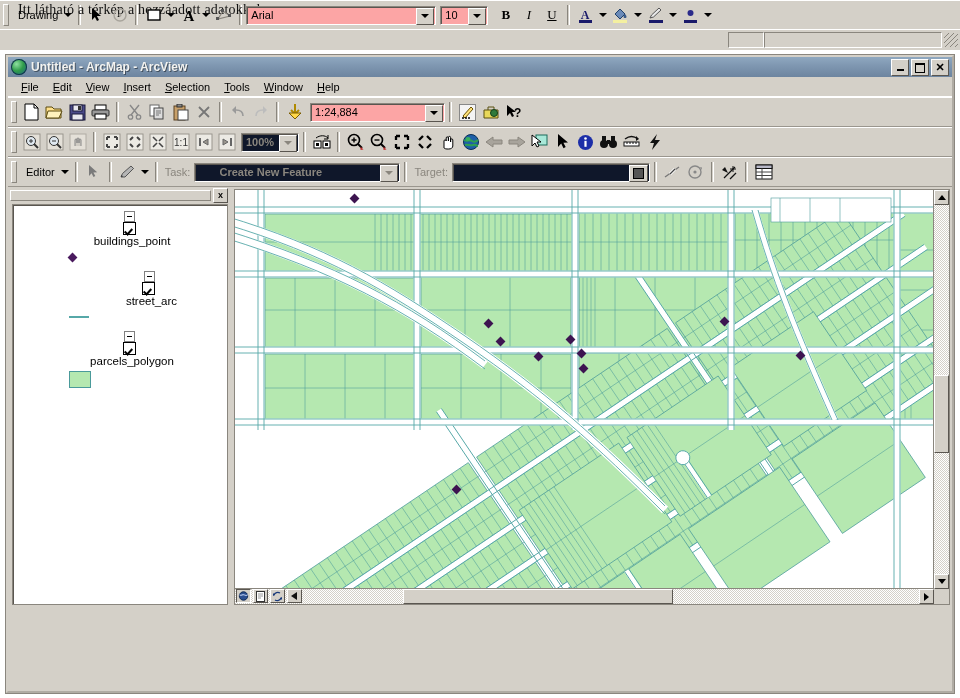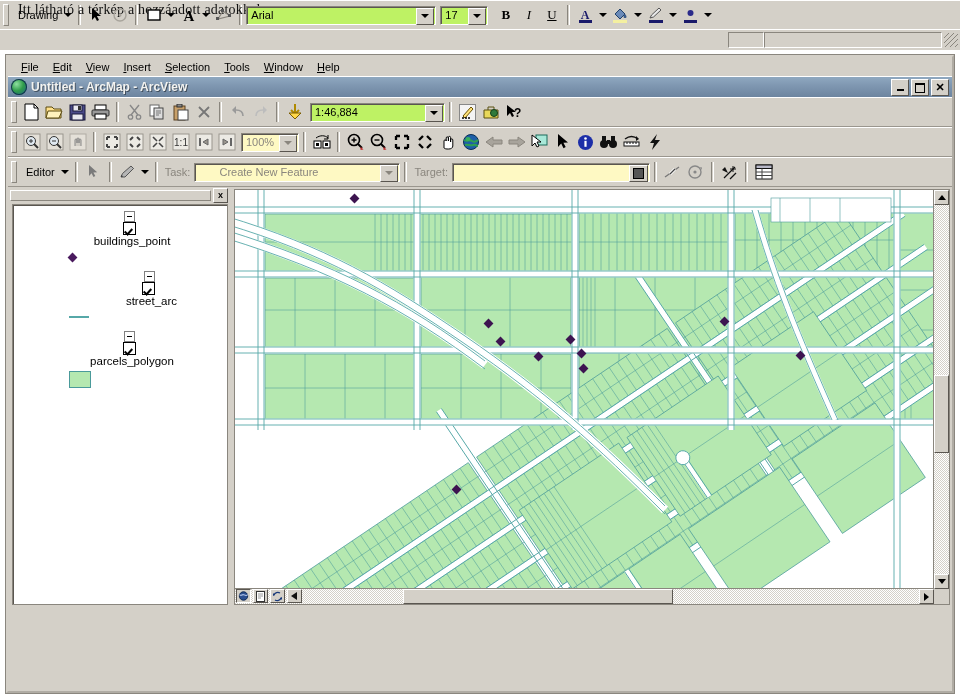--- a/index.html
+++ b/index.html
@@ -100,30 +100,30 @@
     display: flex; align-items: center; justify-content: center;
     margin: 0 0px; position: relative; flex: 0 0 auto;
   }
   .tbtn svg { display: block; }
   .sep {
     width: 1px; height: 20px; margin: 0 4px;
     border-left: 1px solid #8a867e; border-right: 1px solid #ffffff;
     flex: 0 0 auto;
   }
   .combo {
-    height: 19px; background: #bef264;
+    height: 19px; background: #fca5a5;
     border: 1px solid #8a867e;
     border-right-color: #ffffff; border-bottom-color: #ffffff;
     box-shadow: inset 1px 1px 0 #5a5650;
     display: flex; align-items: center;
     font-size: 11px; color: #000;
     padding-left: 4px; box-sizing: border-box;
     position: relative; flex: 0 0 auto;
   }
-  .combo.disabled { background: #fef9c3; color: #8a867e; }
+  .combo.disabled { background: #0f172a; color: #8a867e; font-weight: bold; }
   .combo .arrow {
     position: absolute; right: 1px; top: 1px;
     width: 16px; height: 15px; background: #d4d0c8;
     border: 1px solid #ffffff;
     border-right-color: #5a5650; border-bottom-color: #5a5650;
     display: flex; align-items: center; justify-content: center;
   }
   .combo .arrow i {
     width: 0; height: 0; border-left: 4px solid transparent;
     border-right: 4px solid transparent; border-top: 4px solid #000;
@@ -305,48 +305,48 @@
   .colorbtn { display: flex; align-items: center; }
 </style>
 </head>
 <body>
 
 <div id="page">
 
   <div id="caption">Itt látható a térkép a hozzáadott adatokkal.</div>
 
   <div id="app">
+
+    <div id="titlebar">
+      <div class="tb-icon"></div>
+      <div class="tb-text">Untitled - ArcMap - ArcView</div>
+      <div class="tb-btns">
+        <div class="tb-btn">
+            <span class="gl-min"></span>
+          </div>
+        <div class="tb-btn">
+            <span class="gl-max"></span>
+          </div>
+        <div class="tb-btn">
+            <span class="gl-close">✕</span>
+          </div>
+      </div>
+    </div>
 
     <div id="menubar">
       <div class="menu-item"><u>F</u><span>ile</span></div>
       <div class="menu-item"><u>E</u><span>dit</span></div>
       <div class="menu-item"><u>V</u><span>iew</span></div>
       <div class="menu-item"><u>I</u><span>nsert</span></div>
       <div class="menu-item"><u>S</u><span>election</span></div>
       <div class="menu-item"><u>T</u><span>ools</span></div>
       <div class="menu-item"><u>W</u><span>indow</span></div>
       <div class="menu-item"><u>H</u><span>elp</span></div>
     </div>
 
-    <div id="titlebar">
-      <div class="tb-icon"></div>
-      <div class="tb-text">Untitled - ArcMap - ArcView</div>
-      <div class="tb-btns">
-        <div class="tb-btn">
-            <span class="gl-min"></span>
-          </div>
-        <div class="tb-btn">
-            <span class="gl-max"></span>
-          </div>
-        <div class="tb-btn">
-            <span class="gl-close">✕</span>
-          </div>
-      </div>
-    </div>
-
     <div class="toolbar">
       <div class="grip"></div>
 
       <div class="tbtn">
         <svg width="17" height="18" viewBox="0 0 17 18">
             <path d="M2 1h9l4 4v12H2z" fill="#fff" stroke="#000"></path>
             <path d="M11 1v4h4" fill="none" stroke="#000"></path>
           </svg>
       </div>
       <div class="tbtn">
@@ -411,21 +411,21 @@
           </svg>
       </div>
       <div class="sep"></div>
       <div class="tbtn">
         <svg width="18" height="18" viewBox="0 0 18 18">
             <path d="M9 1v9M5 7l4 4 4-4" stroke="#b08a00" stroke-width="2" fill="none"></path>
             <path d="M3 10l6 6 6-6H3z" fill="#ffd84a" stroke="#7a5c00"></path>
           </svg>
       </div>
       <div class="combo" style="width:135px;margin-left:4px;">
-        <span>1:46,884</span>
+        <span>1:24,884</span>
         <span class="arrow">
             <i></i>
           </span>
       </div>
       <div class="sep"></div>
       <div class="tbtn">
         <svg width="17" height="17" viewBox="0 0 17 17">
             <rect x="0.5" y="0.5" width="16" height="16" fill="#f4f4f4" stroke="#888"></rect>
             <path d="M4 12L12 3l2 2-8 9z" fill="#ffe27a" stroke="#6a5200"></path>
             <circle cx="4" cy="14" r="1" fill="#000"></circle>
@@ -1003,21 +1003,21 @@
         </svg>
       </div>
       <div class="sep"></div>
       <div class="combo" style="width:190px;">
         <span>Arial</span>
         <span class="arrow">
           <i></i>
         </span>
       </div>
       <div class="combo" style="width:48px;margin-left:4px;">
-        <span>17</span>
+        <span>10</span>
         <span class="arrow">
           <i></i>
         </span>
       </div>
       <div class="tbtn" style="margin-left:6px;font-weight:bold;font-size:13px;font-family:'Liberation Serif',serif;">B</div>
       <div class="tbtn" style="font-style:italic;font-size:13px;font-family:'Liberation Serif',serif;">I</div>
       <div class="tbtn" style="text-decoration:underline;font-size:13px;font-family:'Liberation Serif',serif;">U</div>
       <div class="sep"></div>
       <div class="tbtn colorbtn">
         <svg width="17" height="17" viewBox="0 0 17 17">

